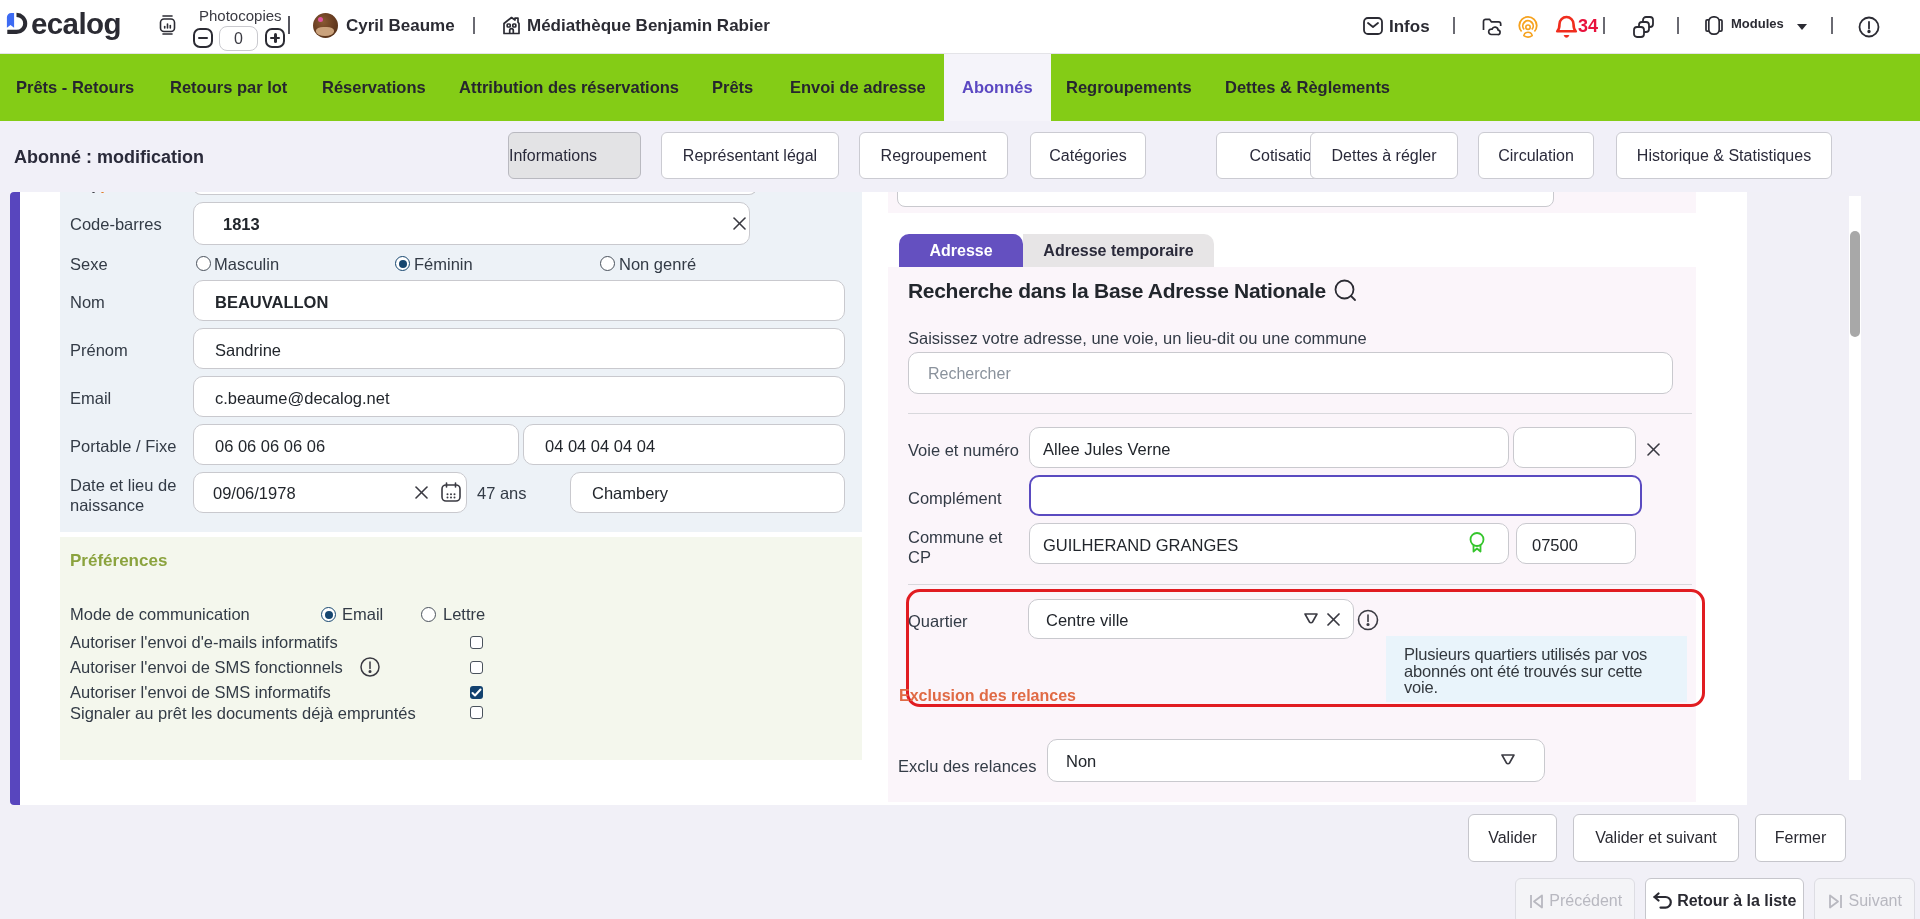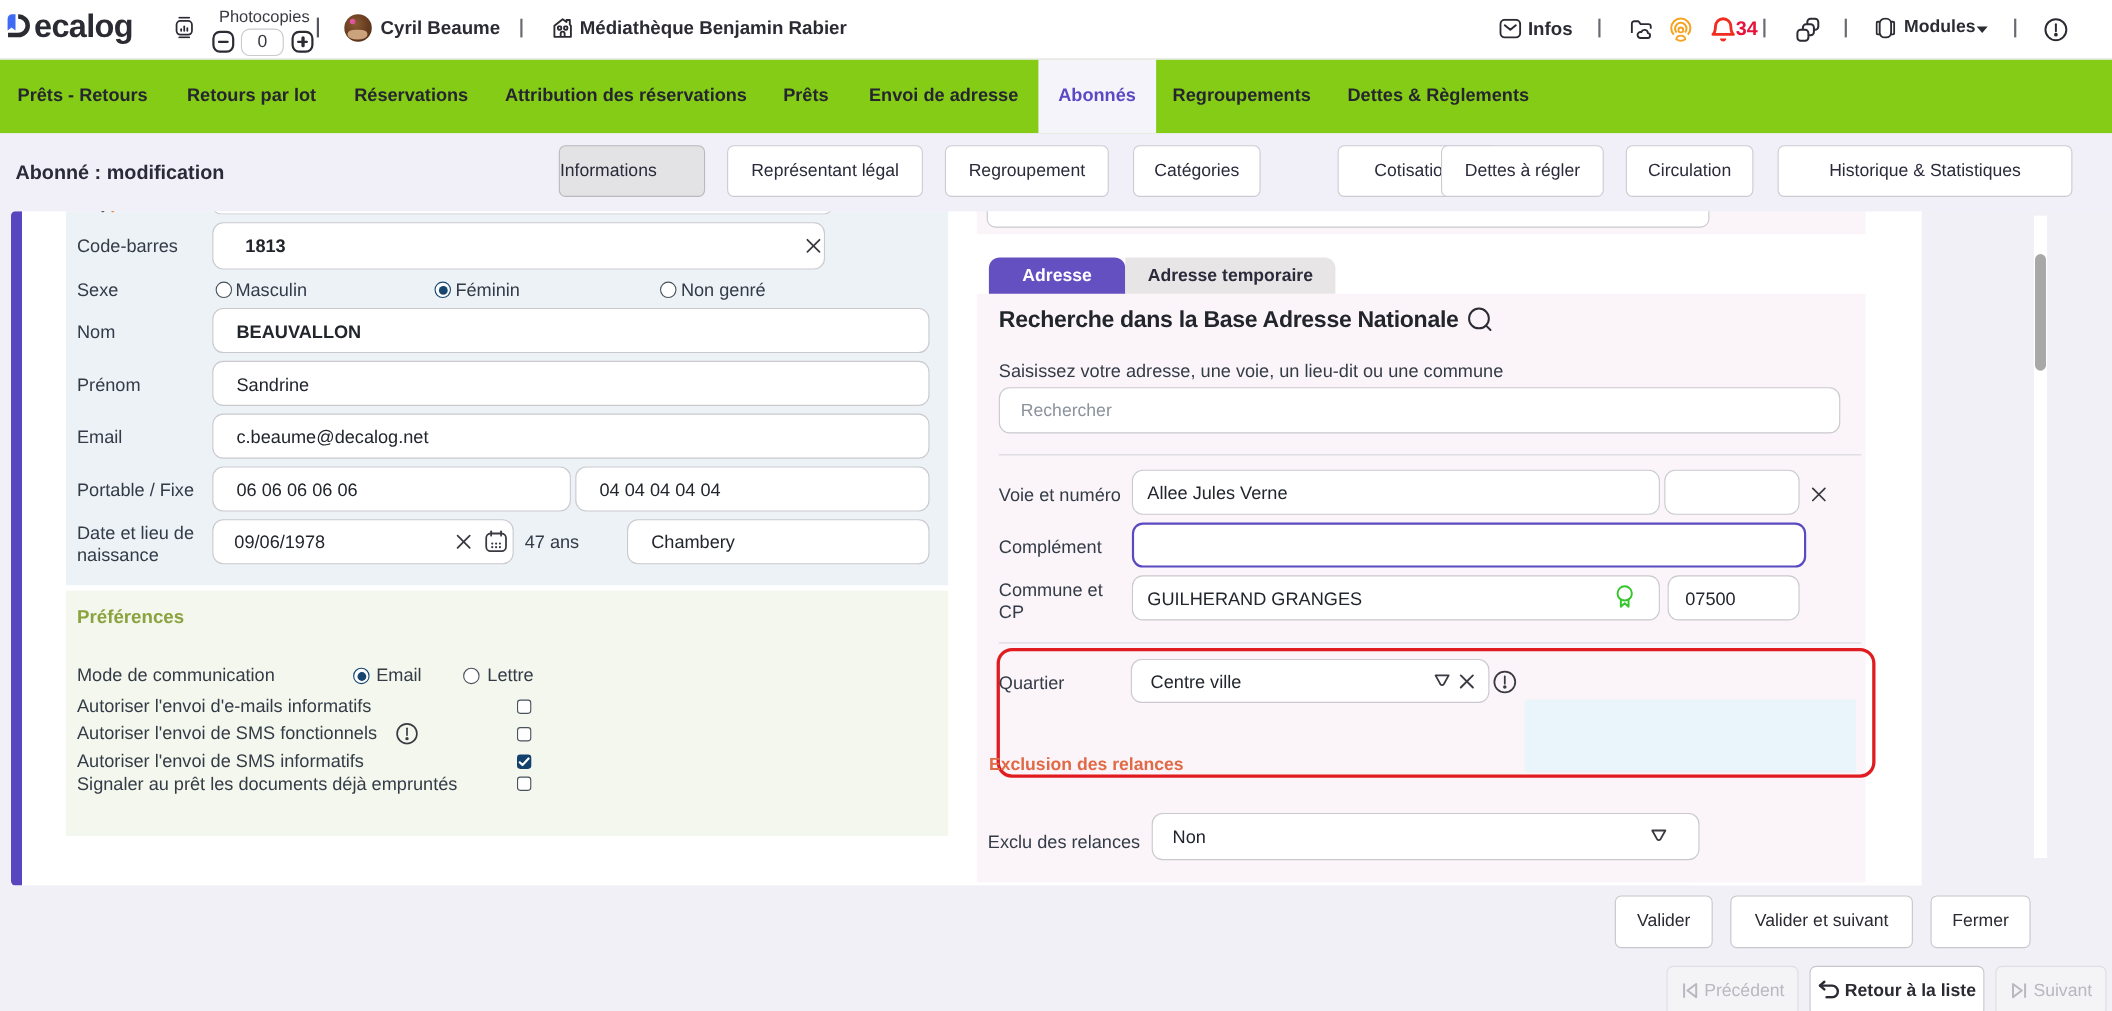--- a/index.html
+++ b/index.html
@@ -86,21 +86,21 @@
     <rect x="7" y="7" width="10" height="10" rx="3" fill="#fff"></rect>
     <rect x="2" y="12" width="10" height="10" rx="3" fill="#fff"></rect>
   </svg>
   <div class="abs" style="left:1677px;top:17px;width:2px;height:17px;background:#6a6a72;"></div>
 
   <svg style="left:1705px;top:16px;" width="18" height="19" viewBox="0 0 18 19" fill="none" stroke="#2b2b33" stroke-width="1.7">
     <rect x="3.8" y="0.9" width="10.4" height="17.2" rx="4.5"></rect>
     <path d="M3.9 3.8 h-1.7 a1.2 1.2 0 0 0 -1.2 1.2 v9 a1.2 1.2 0 0 0 1.2 1.2 h1.7"></path>
     <path d="M14.1 3.8 h1.7 a1.2 1.2 0 0 1 1.2 1.2 v9 a1.2 1.2 0 0 1 -1.2 1.2 h-1.7"></path>
   </svg>
-  <div class="abs b" style="left:1731px;top:16px;font-size:16px;color:#2b2b33;">Modules</div>
+  <div class="abs b" style="left:1731px;top:16px;font-size:13px;color:#2b2b33;">Modules</div>
   <div class="abs" style="left:1797px;top:24px;width:0;height:0;border-left:5px solid transparent;border-right:5px solid transparent;border-top:6px solid #2b2b33;"></div>
   <div class="abs" style="left:1831px;top:17px;width:2px;height:17px;background:#6a6a72;"></div>
 
   <svg style="left:1858px;top:16px;" width="22" height="22" viewBox="0 0 22 22" fill="none" stroke="#2b2b33" stroke-width="1.8">
     <circle cx="11" cy="11" r="9.5"></circle>
     <line x1="11" y1="6" x2="11" y2="12.5" stroke-linecap="round"></line>
     <circle cx="11" cy="15.5" r="0.8" fill="#2b2b33"></circle>
   </svg>
 </div>
 
@@ -119,21 +119,21 @@
 
 <div class="abs" id="subheader" style="left:0;top:121px;width:1920px;height:71px;background:#f1f0f8;z-index:30;">
   <div class="abs b" style="left:14px;top:26px;font-size:18px;color:#2a2a3a;">Abonné : modification</div>
   <div class="abs tabbtn" style="left:508px;top:11px;width:133px;height:47px;background:#e3e3e5;border:1px solid #b9b9c0;border-radius:6px;text-align:left;line-height:45px;font-size:16px;color:#2a2a3a;">Informations</div>
   <div class="abs tabbtn2" style="left:661px;top:11px;width:178px;height:47px;">Représentant légal</div>
   <div class="abs tabbtn2" style="left:859px;top:11px;width:149px;height:47px;">Regroupement</div>
   <div class="abs tabbtn2" style="left:1030px;top:11px;width:116px;height:47px;">Catégories</div>
   <div class="abs tabbtn2" style="left:1168px;top:11px;width:146px;height:47px;margin-left:48px;">Cotisations</div>
   <div class="abs tabbtn2" style="left:1310px;top:11px;width:148px;height:47px;">Dettes à régler</div>
   <div class="abs tabbtn2" style="left:1478px;top:11px;width:116px;height:47px;">Circulation</div>
-  <div class="abs tabbtn2" style="left:1616px;top:11px;width:268px;height:47px;text-align:center;">Historique &amp; Statistiques</div>
+  <div class="abs tabbtn2" style="left:1616px;top:11px;width:216px;height:47px;text-align:center;">Historique &amp; Statistiques</div>
 </div>
 
 <div class="abs" id="modal" style="left:10px;top:192px;width:1737px;height:613px;background:#fff;z-index:10;">
   <div class="abs" style="left:0;top:0;width:10px;height:613px;background:#5846be;border-radius:4px 0 0 4px;"></div>
 
   <div class="abs" style="left:50px;top:0;width:802px;height:340px;background:#edf2f7;"></div>
 
   <div class="abs" style="left:50px;top:345px;width:802px;height:223px;background:#f4f7ed;"></div>
 
   <div class="abs" style="left:878px;top:0;width:808px;height:21px;background:#fbf5fa;"></div>
@@ -285,20 +285,21 @@
   <svg style="left:1326px;top:612px;" width="15" height="15" viewBox="0 0 15 15" stroke="#3a3a42" stroke-width="1.7" stroke-linecap="round">
       <line x1="2" y1="2" x2="13" y2="13"></line>
       <line x1="13" y1="2" x2="2" y2="13"></line>
     </svg>
   <svg style="left:1357px;top:609px;" width="22" height="22" viewBox="0 0 22 22" fill="none" stroke="#3a3a42" stroke-width="1.6">
     <circle cx="11" cy="11" r="9.5"></circle>
     <line x1="11" y1="6" x2="11" y2="12.5" stroke-linecap="round"></line>
     <circle cx="11" cy="15.5" r="0.8" fill="#3a3a42"></circle>
   </svg>
   <div class="abs" style="left:1386px;top:636px;width:301px;height:66px;background:#e9f4fb;"></div>
+  <div class="abs" style="left:1404px;top:646px;width:300px;font-size:16.5px;line-height:16.5px;color:#33383e;letter-spacing:-0.2px;">Plusieurs quartiers utilisés par vos<br>abonnés ont été trouvés sur cette<br>voie.</div>
   <div class="abs b" style="left:899px;top:687px;font-size:16px;color:#e06a45;">Exclusion des relances</div>
 
   <div class="lbl abs" style="left:898px;top:757px;">Exclu des relances</div>
   <div class="inp" style="left:1047px;top:739px;width:498px;height:43px;"></div>
   <div class="itx" style="left:1066px;top:752px;">Non</div>
   <svg style="left:1500px;top:753px;" width="16" height="14" viewBox="0 0 16 14" fill="none" stroke="#3a3a42" stroke-width="1.6" stroke-linejoin="round">
       <path d="M2 2 h12 l-4.5 8 a1.8 1.8 0 0 1 -3 0 z"></path>
     </svg>
 </div>
 

